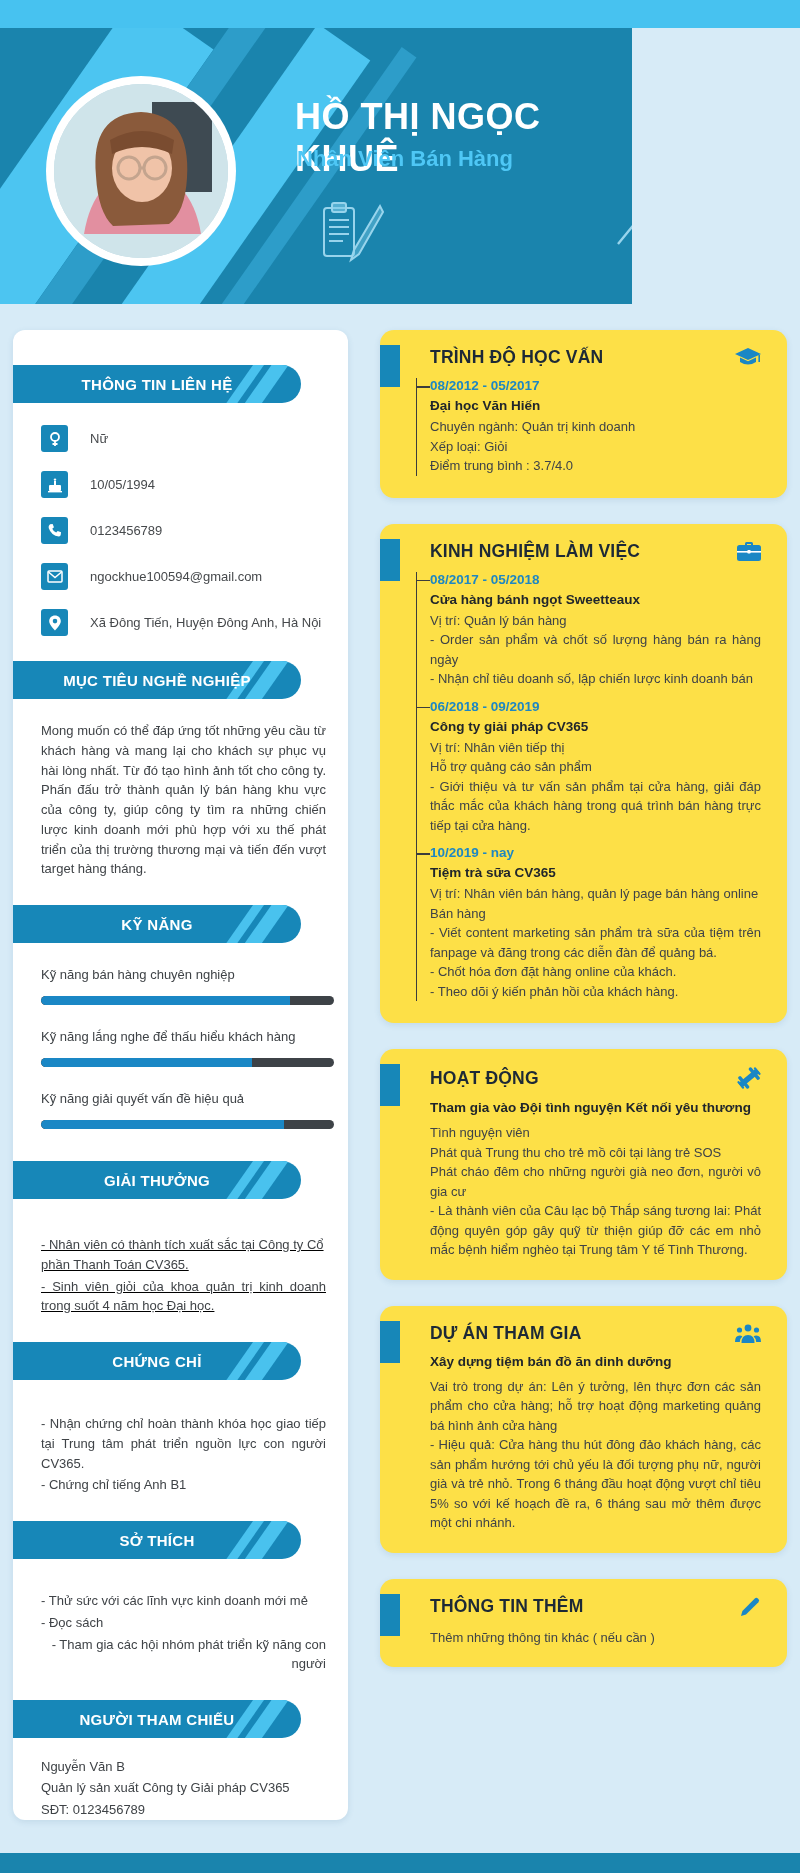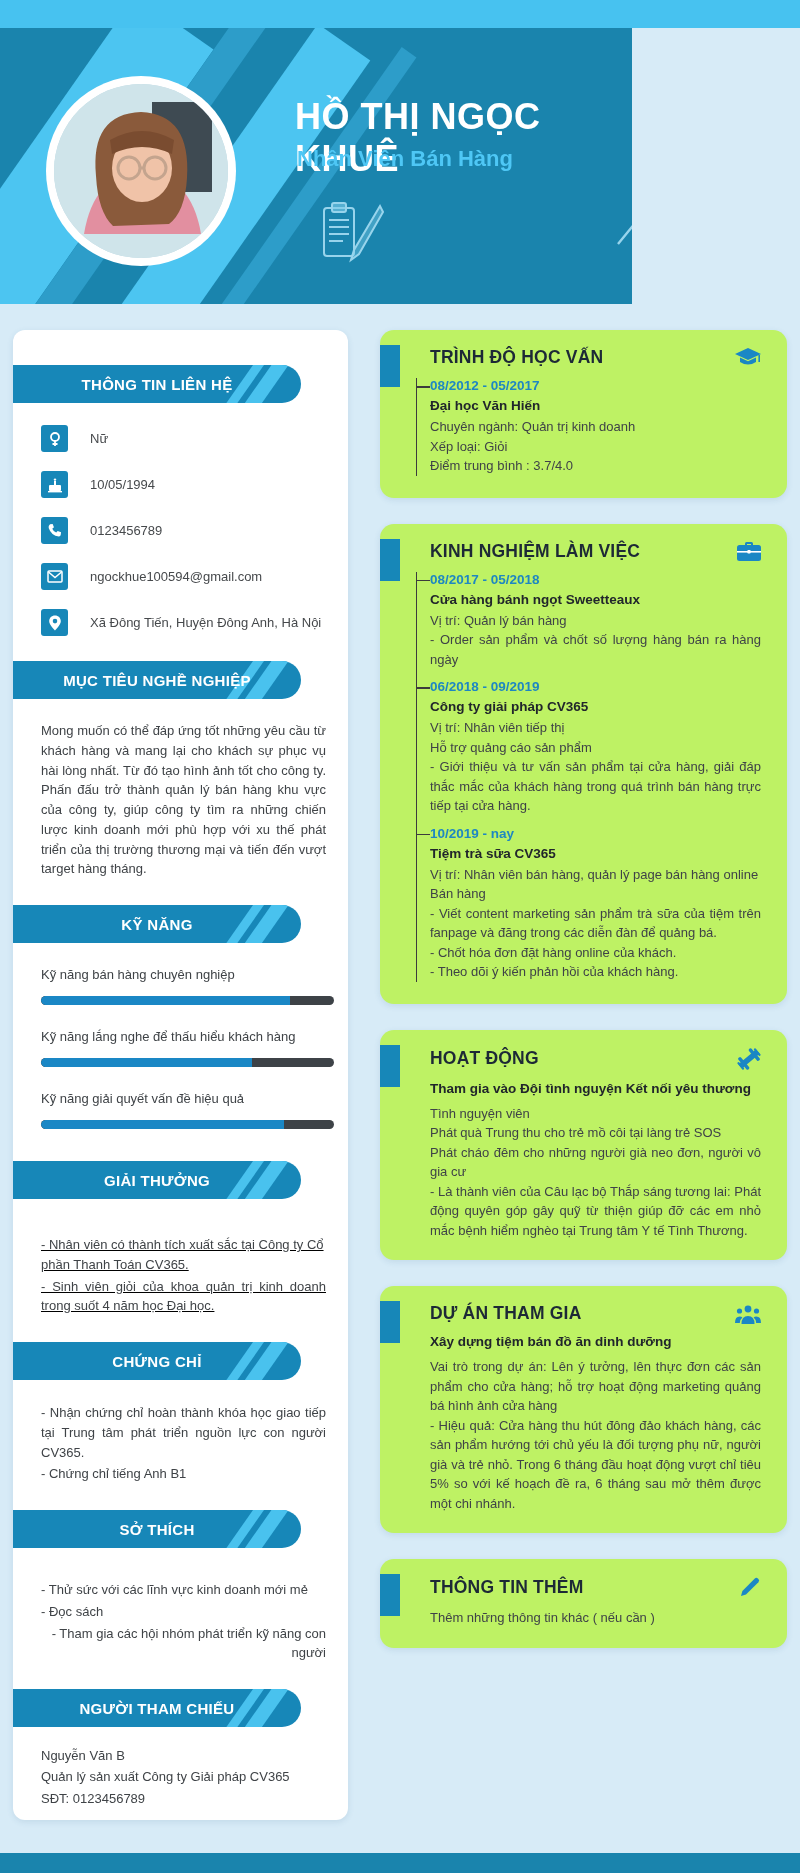--- a/index.html
+++ b/index.html
@@ -47,21 +47,21 @@
   .c-ic{width:27px;height:27px;background:#1787b8;border-radius:3px;display:flex;align-items:center;justify-content:center;flex:none;}
   .c-row p{margin:0 0 0 22px;font-size:13px;color:#46494c;line-height:1.35;}
   .para{font-size:13px;color:#3f4347;line-height:1.52;text-align:justify;margin:0 7px 0 13px;}
   .skill-label{font-size:13px;color:#3f4347;margin:0 0 0 13px;}
   .skill-track{margin:14px 0 24px 13px;width:293px;height:9px;background:#3d4247;border-radius:5px;overflow:hidden;}
   .skill-fill{height:9px;background:#1a87c5;border-radius:5px 0 0 5px;}
   .ref-line{font-size:13px;color:#3f4347;line-height:1.65;margin:0 13px;}
   
   .right-col{position:absolute;left:380px;top:330px;width:407px;display:flex;flex-direction:column;gap:26px;}
   .card{
-    position:relative;background:#bef264;border-radius:14px;
+    position:relative;background:#fde047;border-radius:14px;
     box-shadow:0 2px 6px rgba(40,90,130,.12);padding:17px 26px 20px 50px;
   }
   .card-head{position:relative;display:flex;align-items:center;margin-bottom:10px;}
   .tab{position:absolute;left:-50px;top:-2px;width:20px;height:42px;background:#1787b8;}
   .card-title{font-size:17.5px;font-weight:bold;color:#1d2936;letter-spacing:.2px;flex:1;}
   .card-icon{flex:none;margin-left:10px;}
   .timeline{border-left:1.6px solid #3c3c3c;padding-left:13px;margin-left:-14px;}
   .t-entry{position:relative;margin-bottom:10px;}
   .t-entry:last-child{margin-bottom:2px;}
   .t-date{position:relative;color:#1e87c2;font-weight:bold;font-size:13.5px;margin:0 0 5px 0;}
@@ -238,21 +238,21 @@
     <p class="para" style="text-align:left;">- Nhân viên có thành tích xuất sắc tại Công ty Cổ phần Thanh Toán CV365.</p>
     <p class="para" style="margin-top:2px;">- Sinh viên giỏi của khoa quản trị kinh doanh trong suốt 4 năm học Đại học.</p>
   </div>
 
   <div style="height:26px;"></div>
   <div class="band">
     <i class="b1"></i>
       <i class="b2"></i>
     <span>CHỨNG CHỈ</span>
   </div>
-  <div class="lc-content" style="padding-top:23px;">
+  <div class="lc-content" style="padding-top:34px;">
     <p class="para">- Nhận chứng chỉ hoàn thành khóa học giao tiếp tại Trung tâm phát triển nguồn lực con người CV365.</p>
     <p class="para" style="margin-top:2px;text-align:left;">- Chứng chỉ tiếng Anh B1</p>
   </div>
 
   <div style="height:26px;"></div>
   <div class="band">
     <i class="b1"></i>
       <i class="b2"></i>
     <span>SỞ THÍCH</span>
   </div>
@@ -312,20 +312,21 @@
           <rect x="10.3" y="9" width="3.4" height="3.6" rx="1" fill="#ffffff"></rect>
         </svg>
       </div>
     </div>
     <div class="timeline">
       <div class="t-entry">
         <p class="t-date">08/2017 - 05/2018</p>
         <p class="t-title">Cửa hàng bánh ngọt Sweetteaux</p>
         <p class="t-line">Vị trí: Quản lý bán hàng</p>
         <p class="t-line">- Order sản phẩm và chốt số lượng hàng bán ra hàng ngày</p>
+        <p class="t-line">- Nhận chỉ tiêu doanh số, lập chiến lược kinh doanh bán</p>
       </div>
       <div class="t-entry">
         <p class="t-date">06/2018 - 09/2019</p>
         <p class="t-title">Công ty giải pháp CV365</p>
         <p class="t-line">Vị trí: Nhân viên tiếp thị</p>
         <p class="t-line">Hỗ trợ quảng cáo sản phẩm</p>
         <p class="t-line">- Giới thiệu và tư vấn sản phẩm tại cửa hàng, giải đáp thắc mắc của khách hàng trong quá trình bán hàng trực tiếp tại cửa hàng.</p>
       </div>
       <div class="t-entry">
         <p class="t-date">10/2019 - nay</p>

